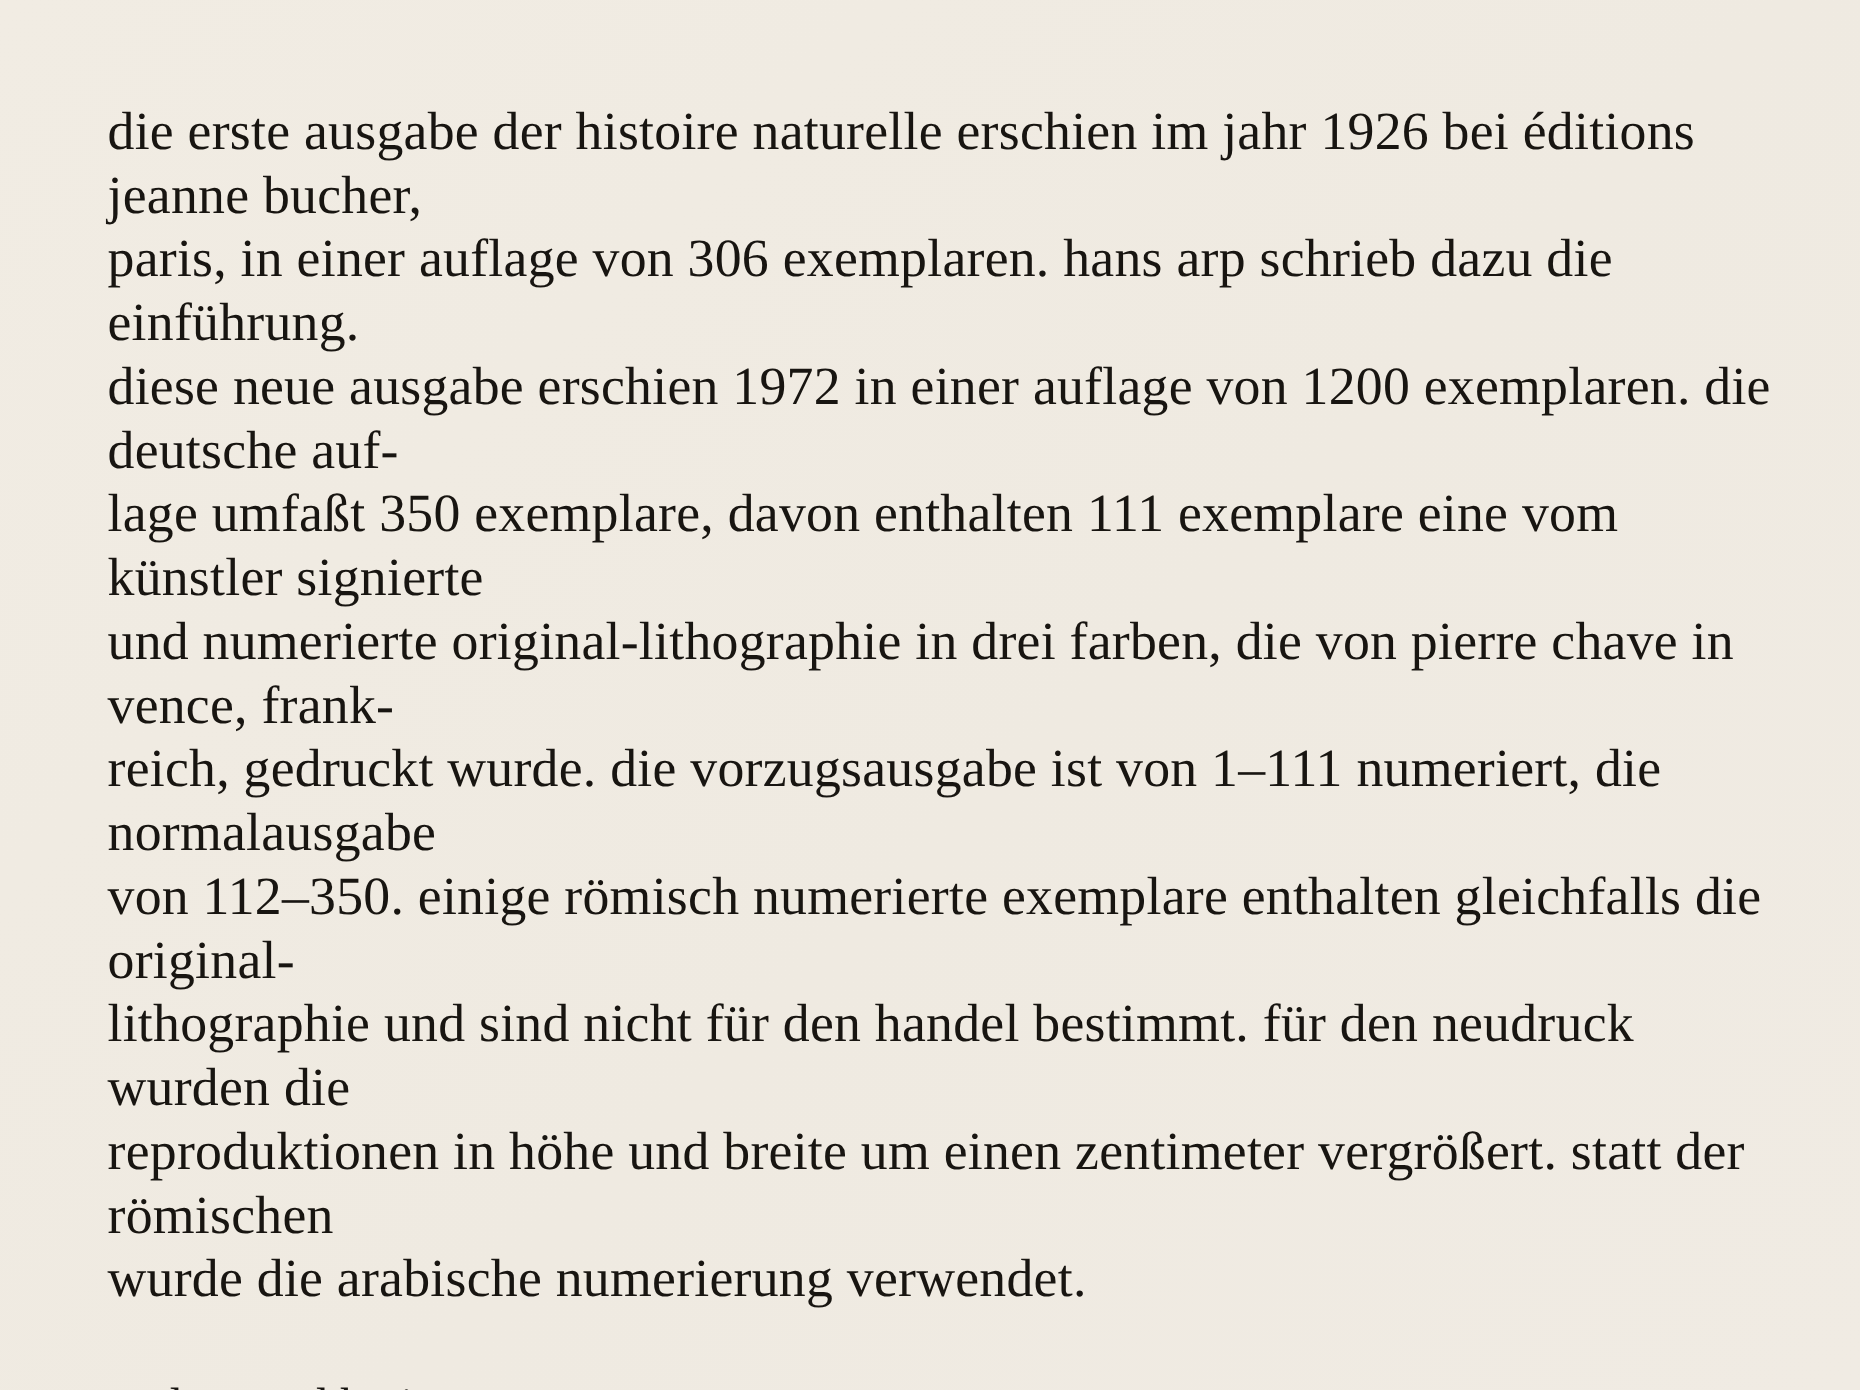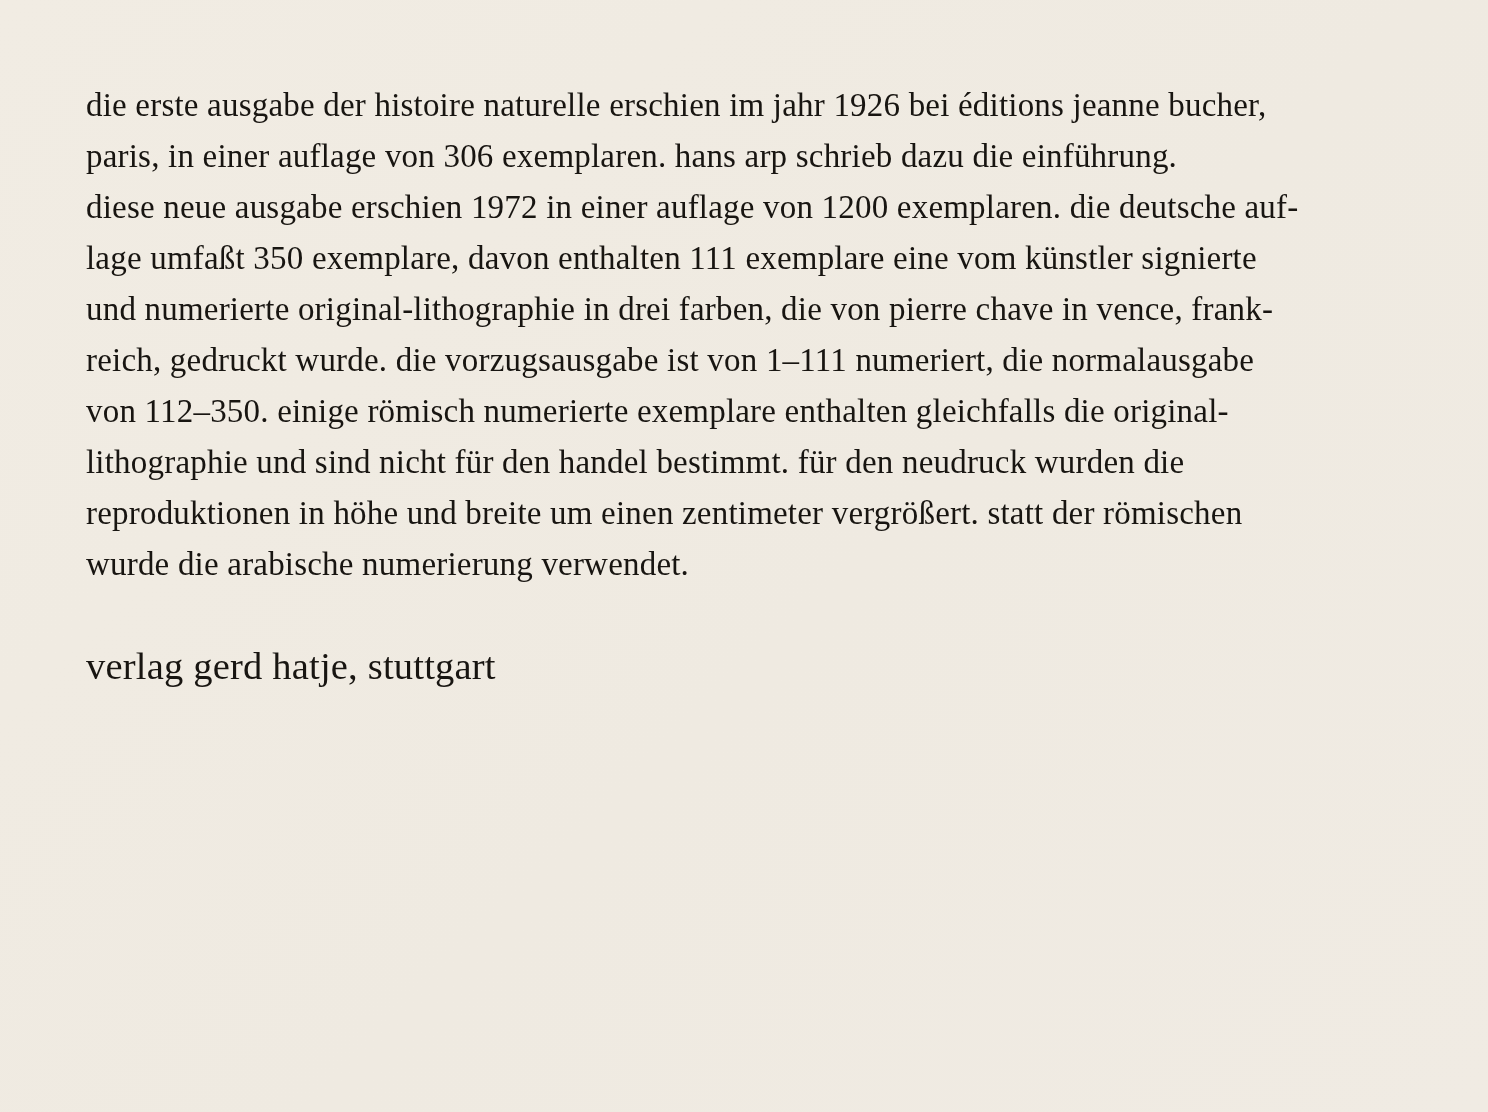--- a/index.html
+++ b/index.html
@@ -16,21 +16,21 @@
   .page {
     position: relative;
     width: 1488px;
     height: 1112px;
     background: linear-gradient(135deg, #f1ece3 0%, #efeae1 55%, #f0ebe3 100%);
     box-sizing: border-box;
     padding: 80px 68px 0 86px;
     color: #181511;
   }
   .colophon-paragraph {
-    font-size: 33px;
+    font-size: 43px;
     line-height: 51px;
     letter-spacing: 0.2px;
     white-space: pre-line;
     max-width: 1350px;
   }
   .imprint-line {
     margin-top: 51px;
     font-size: 38.5px;
     line-height: 51px;
     letter-spacing: 0.2px;

